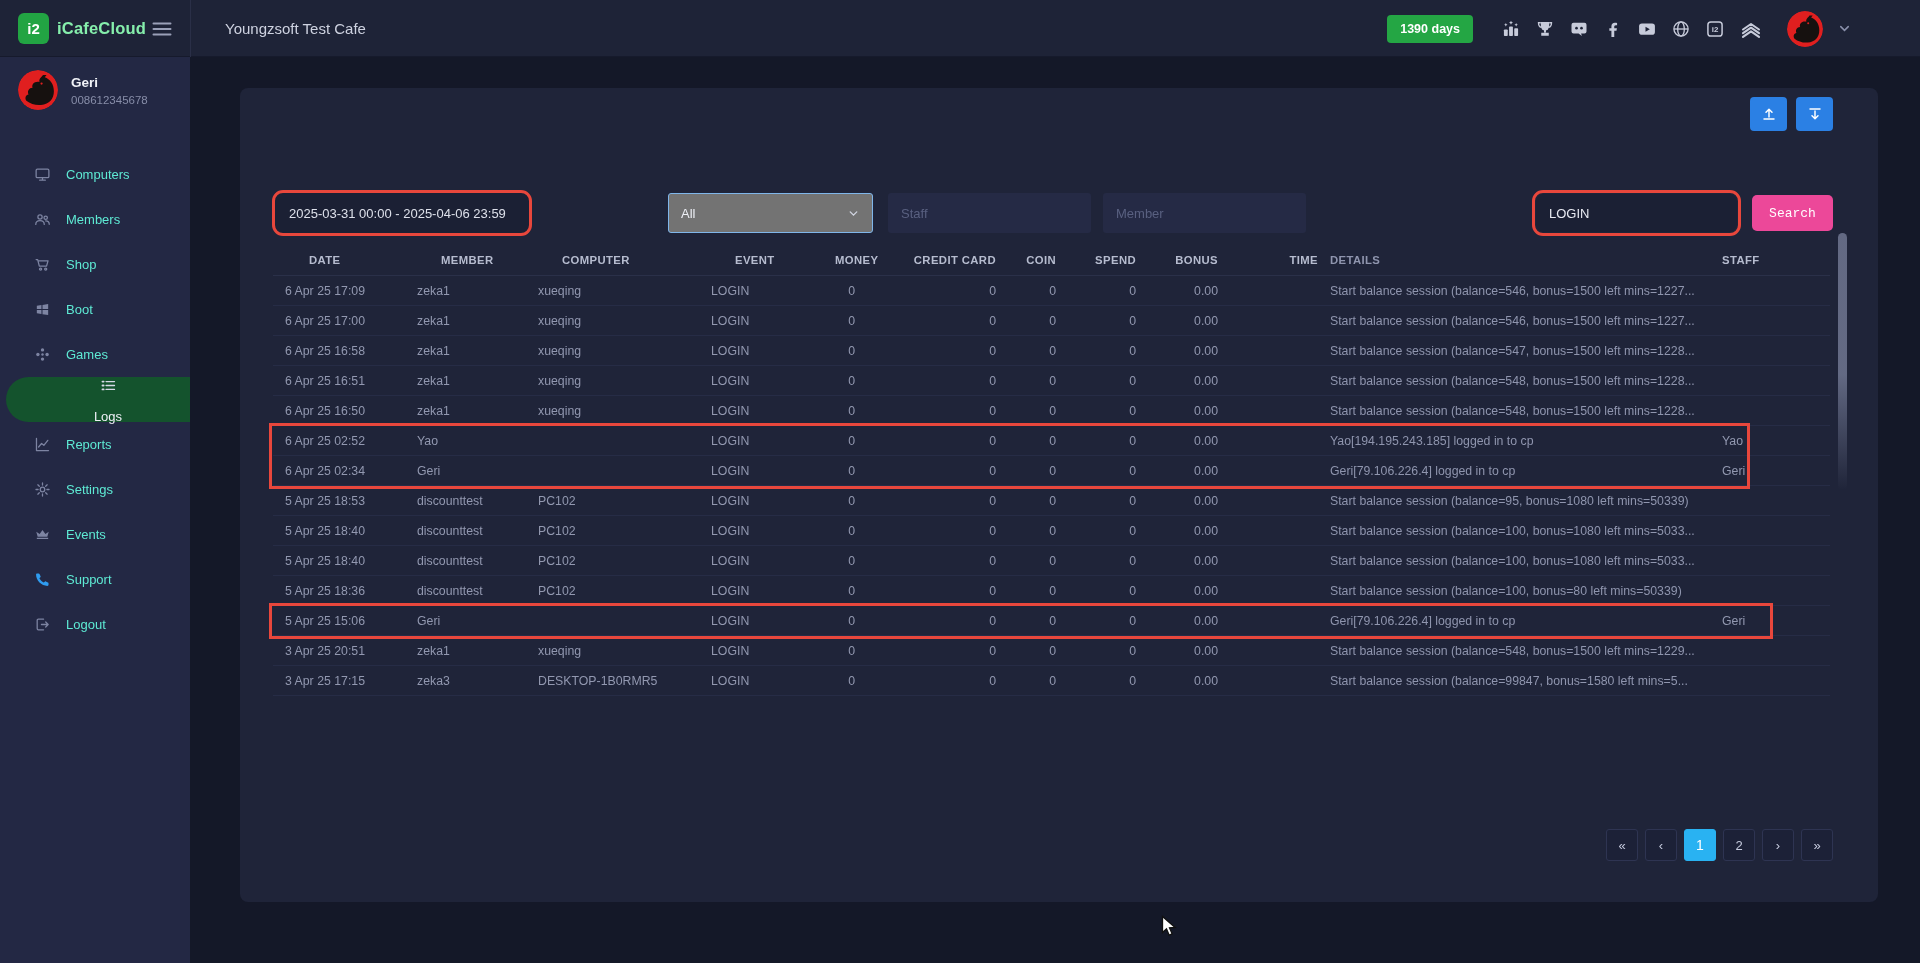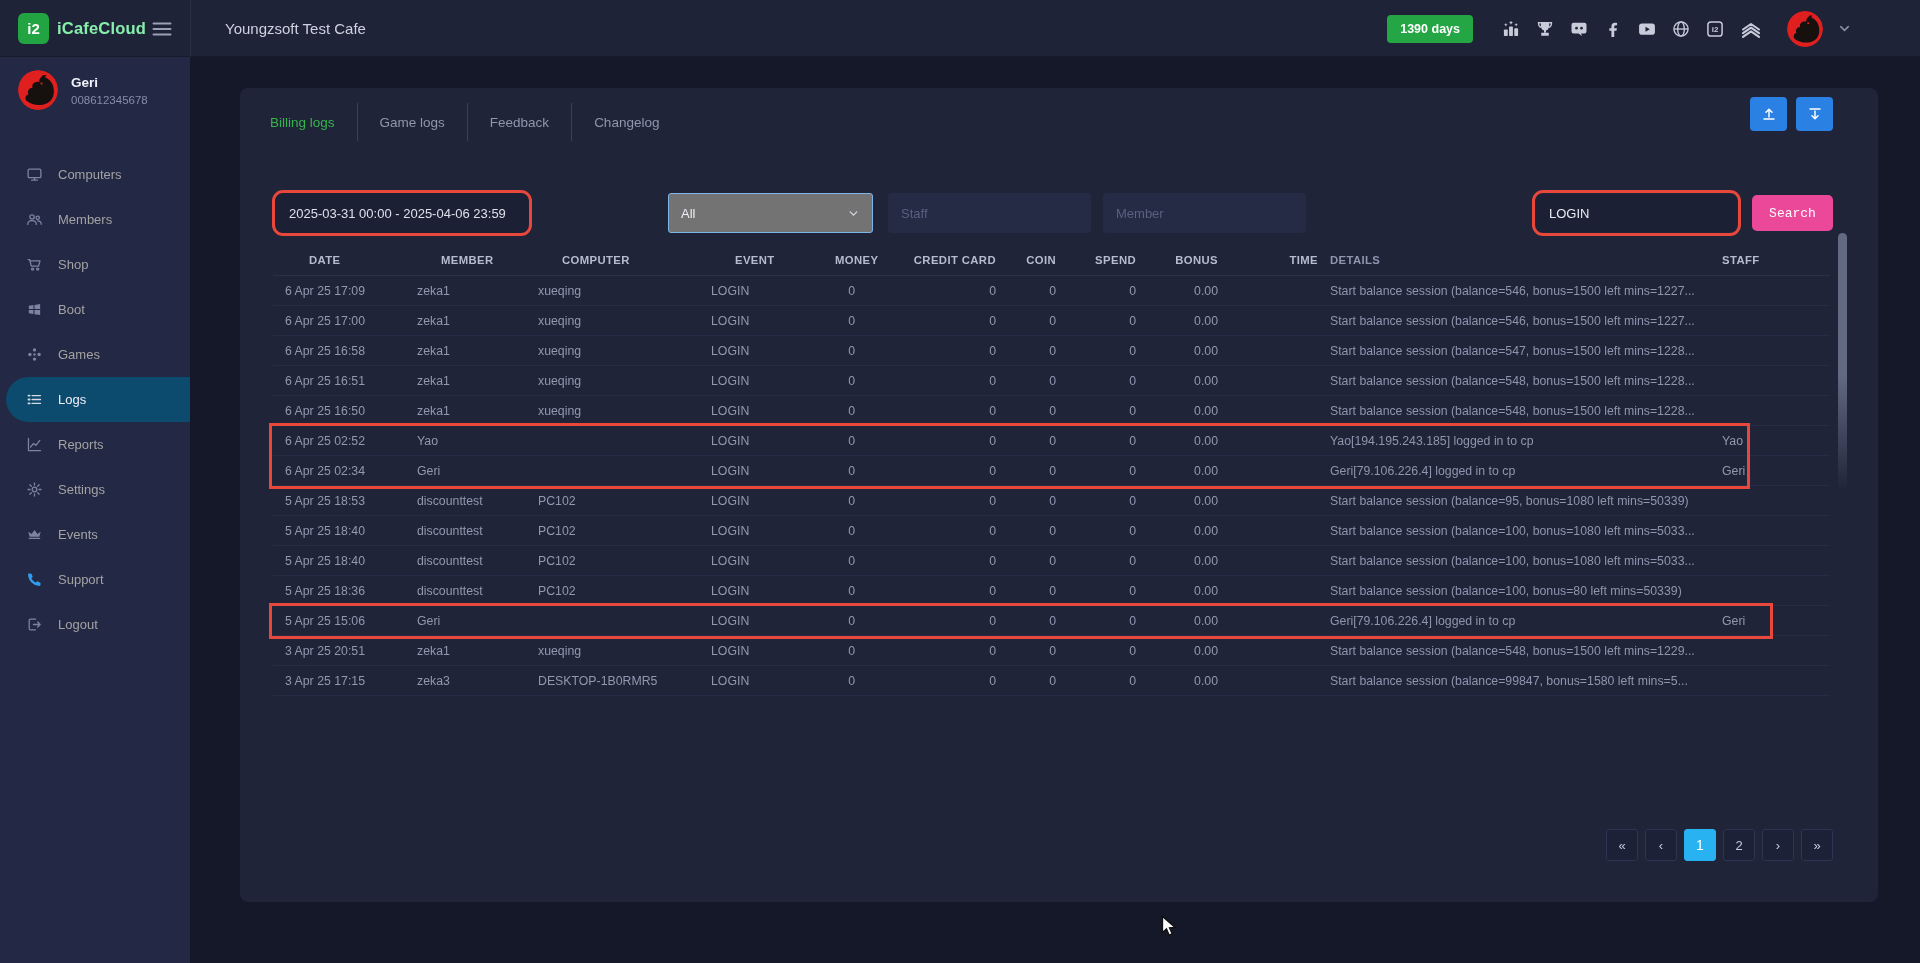--- a/index.html
+++ b/index.html
@@ -26,25 +26,25 @@
   .avatar-top { width:36px; height:36px; border-radius:50%; overflow:hidden; margin-left:10px; cursor:pointer; }
   .chev-down { width:15px; height:15px; color:#8a90ab; cursor:pointer; }
 
   
   .sidebar { position:absolute; left:0; top:57px; width:190px; height:906px; background:#232844; z-index:4; }
   .side-user { position:absolute; left:18px; top:13px; display:flex; gap:13px; align-items:center; }
   .avatar-side { width:40px; height:40px; border-radius:50%; overflow:hidden; }
   .su-name { color:#f0f2f7; font-size:13.5px; font-weight:bold; }
   .su-phone { color:#878da8; font-size:11.5px; margin-top:4px; }
   .side-nav { position:absolute; left:0; top:95px; width:190px; }
-  .side-item { height:45px; display:flex; align-items:center; gap:15px; padding-left:26px;
-    color:#a3a3a3; font-size:13px; cursor:pointer; }
+  .side-item { height:45px; display:flex; align-items:center; gap:15px; padding-left:34px;
+    color:#5eead4; font-size:13px; cursor:pointer; }
   .side-item .s-icon { width:17px; height:17px; color:#7d84a2; flex:0 0 auto; }
-  .side-item.active { background:#0c4a6e; border-radius:24px 0 0 24px; margin-left:6px; padding-left:20px;
-    color:#eef0f6; }
+  .side-item.active { background:#14532d; border-radius:24px 0 0 24px; margin-left:6px; padding-left:20px;
+    color:#eef0f6;flex-direction:column; }
   .side-item.active .s-icon { color:#d6d9e6; }
   .side-item.support .s-icon { color:#2f9cf0; }
 
   
   .card { position:absolute; left:240px; top:88px; width:1638px; height:814px; background:#1f2439;
     border-radius:8px; }
   .tabs { position:absolute; left:8px; top:12px; height:44px; display:flex; align-items:center; }
   .tab { padding:0 22px; font-size:13.5px; color:#8f96ad; cursor:pointer; }
   .tab.active { color:#35b44a; }
   .tab-sep { width:1px; height:38px; background:#3a405c; }
@@ -294,29 +294,20 @@
             <path d="M13.5 4.5H6.2c-.9 0-1.7.8-1.7 1.7v11.6c0 .9.8 1.7 1.7 1.7h7.3"></path>
             <path d="M16.5 8.5L20 12l-3.5 3.5M20 12h-9.5"></path>
           </svg>
         </span>
         <span>Logout</span>
       </div>
     </nav>
 </div>
 
 <div class="card">
-  <div class="tabs" id="tabsRow">
-      <div class="tab active">Billing logs</div>
-      <span class="tab-sep"></span>
-      <div class="tab">Game logs</div>
-      <span class="tab-sep"></span>
-      <div class="tab">Feedback</div>
-      <span class="tab-sep"></span>
-      <div class="tab">Changelog</div>
-    </div>
 
   <div class="export-btns">
     <button class="exp-btn">
       <svg viewBox="0 0 24 24" fill="none" stroke="#fff" stroke-width="2.2" stroke-linecap="round" stroke-linejoin="round">
           <path d="M12 16.5V5.5M7.5 9.5L12 5l4.5 4.5M4.5 19.5h15"></path>
         </svg>
     </button>
     <button class="exp-btn">
       <svg viewBox="0 0 24 24" fill="none" stroke="#fff" stroke-width="2.2" stroke-linecap="round" stroke-linejoin="round">
           <path d="M12 7.5v11M7.5 14.5L12 19l4.5-4.5M4.5 4.5h15"></path>

